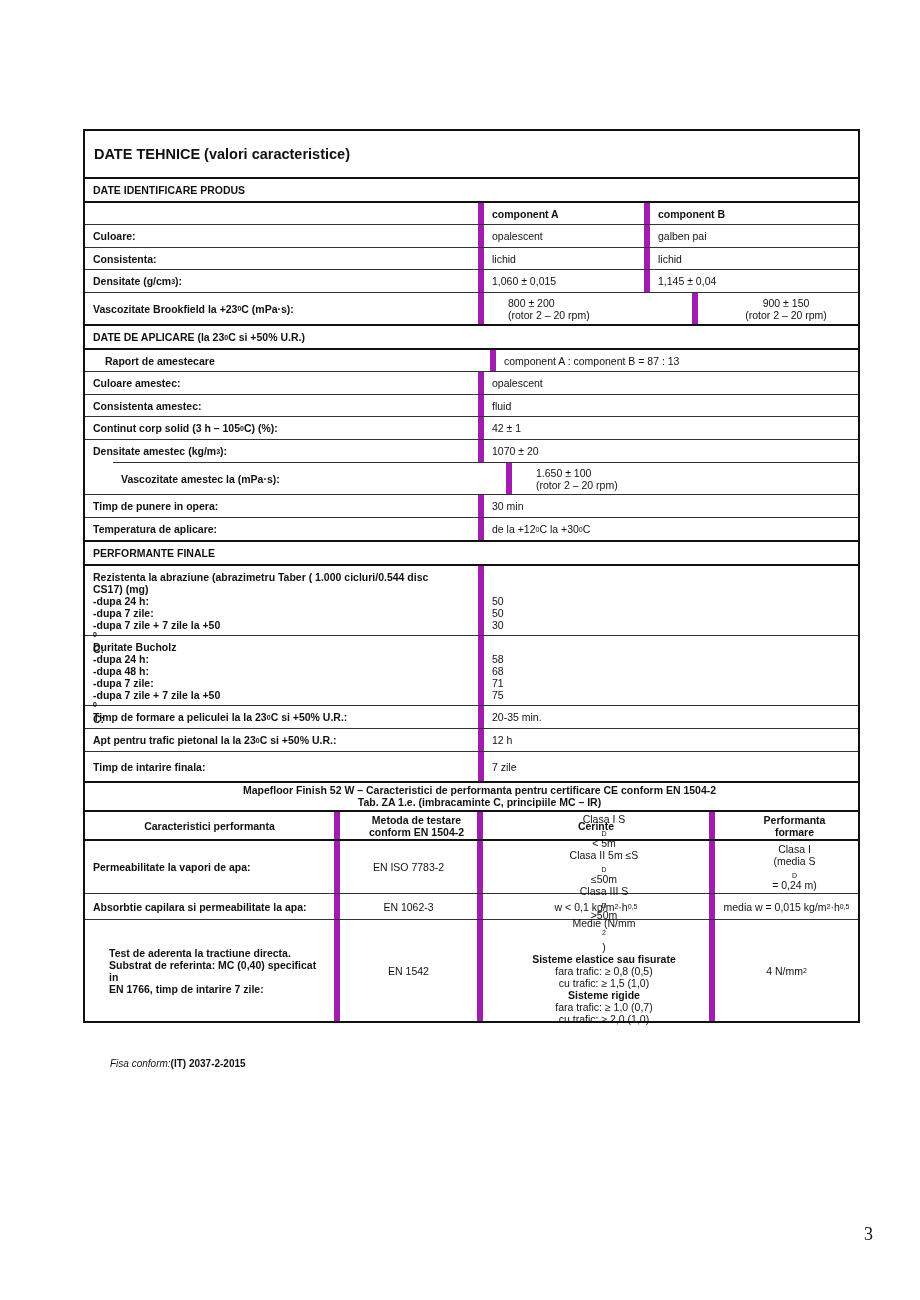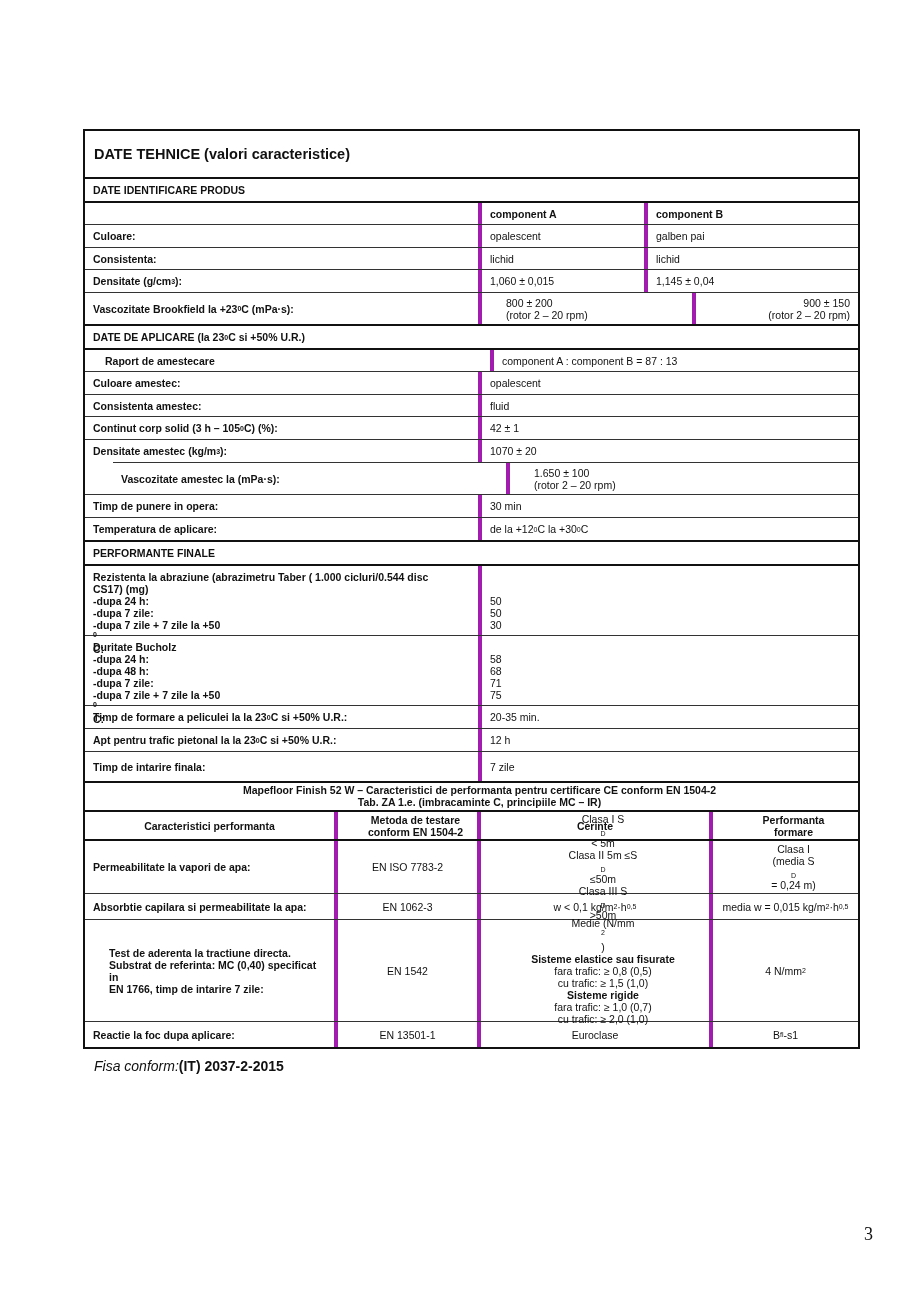--- a/index.html
+++ b/index.html
@@ -6,42 +6,42 @@
   body { width:920px; height:1300px; position:relative; overflow:hidden;
          font-family:"Liberation Sans", sans-serif; color:#111; }
   .page { position:absolute; left:0; top:0; width:920px; height:1300px; }
 
   .tbl { position:absolute; left:83px; width:777px; border:2px solid #111; box-sizing:border-box; }
   .row { display:flex; border-top:1px solid #333; box-sizing:border-box; }
   .row.thick { border-top:2px solid #111; }
   .row:first-child { border-top:none; }
   .cell { box-sizing:border-box; padding:0 8px; font-size:10.5px; line-height:12px;
           display:flex; align-items:center; }
-  .cell + .cell { border-left:4px solid #a21caf; }
+  .cell + .cell { border-left:6px solid #a21caf; }
   .b { font-weight:bold; }
   .c1 { width:393px; }
   .c2 { width:166px; }
   .c3 { flex:1; }
   .cwide { flex:1; }
   .title { font-size:14.5px; font-weight:bold; padding-left:9px; }
   .lines { display:block; padding-top:3px; }
   .lines span { display:block; }
   sup { font-size:7px; vertical-align:top; line-height:7px; }
   sub { font-size:7px; vertical-align:bottom; line-height:7px; }
 
   
   .ce .d1 { width:249px; }
   .ce .d2 { width:143px; justify-content:center; text-align:center; }
   .ce .d3 { width:232px; justify-content:center; text-align:center; }
   .ce .d4 { flex:1; justify-content:center; text-align:center; }
   .center { justify-content:center; text-align:center; }
   .stack { flex-direction:column; justify-content:center;padding-left:24px; }
   .stack span { display:block; }
 
-  .footer { position:absolute; left:94px; top:1058px; font-size:14px; }
+  .footer { position:absolute; left:110px; top:1058px; font-size:10px; }
   .footer .it { font-style:italic; }
   .footer .bd { font-weight:bold; }
   .pagenum { position:absolute; left:864px; top:1224px; font-family:"Liberation Serif", serif; font-size:18px; }
 </style>
 </head>
 <body>
 
 <div class="page">
 
   <div class="tbl" style="top:129px;">
@@ -78,21 +78,21 @@
     <div class="row" style="height:32px;">
       <div class="cell c1 b">
           <span>Vascozitate Brookfield la +23</span>
           <sup>0</sup>
           <span> C (mPa·s):</span>
         </div>
       <div class="cell c2 stack" style="align-items:flex-start;">
           <span>800 ± 200</span>
           <span>(rotor 2 – 20 rpm)</span>
         </div>
-      <div class="cell c3 stack" style="align-items:flex-end;margin-left:48px;">
+      <div class="cell c3 stack" style="align-items:center;margin-left:48px;">
           <span>900 ± 150</span>
           <span>(rotor 2 – 20 rpm)</span>
         </div>
     </div>
 
     <div class="row thick" style="height:24px;">
       <div class="cell cwide b">
           <span>DATE DE APLICARE (la 23</span>
           <sup>0</sup>
           <span> C si +50% U.R.)</span>
@@ -262,30 +262,20 @@
         <span>cu trafic: ≥ 1,5 (1,0)</span>
         <span class="b">Sisteme rigide</span>
         <span>fara trafic: ≥ 1,0 (0,7)</span>
         <span>cu trafic: ≥ 2,0 (1,0)</span>
       </div>
       <div class="cell d4">
           <span>4 N/mm</span>
           <sup>2</sup>
         </div>
     </div>
-    <div class="row ce" style="height:26px;">
-      <div class="cell d1 b">Reactie la foc dupa aplicare:</div>
-      <div class="cell d2">EN 13501-1</div>
-      <div class="cell d3">Euroclase</div>
-      <div class="cell d4">
-          <span>B</span>
-          <sub>fl</sub>
-          <span>-s1</span>
-        </div>
-    </div>
   </div>
 
   <div class="footer">
     <span class="it">Fisa conform:</span><span class="bd">(IT) 2037-2-2015</span>
   </div>
 
   <div class="pagenum">3</div>
 </div>
 
 </body></html>

